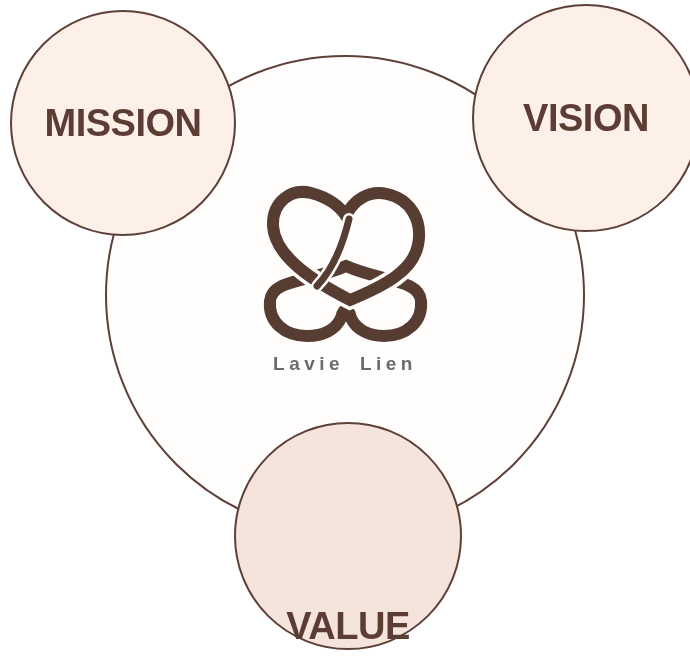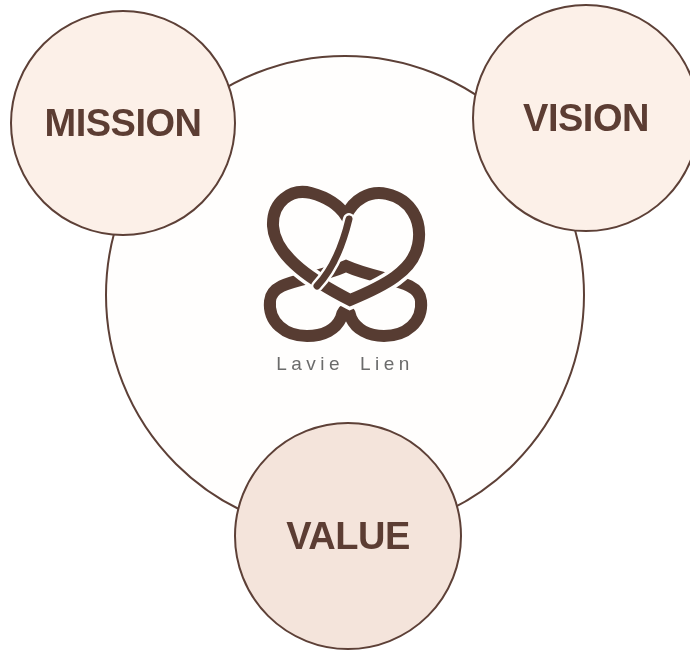--- a/index.html
+++ b/index.html
@@ -33,21 +33,21 @@
     z-index: 1;
   }
   .node {
     z-index: 2;
     background: var(--node-fill, #fcf0e8);
     border: 2px solid var(--brand-brown, #5d4037);
   }
   .node-mission { left: 10px;  top: 10px;  width: 226px; height: 226px; text-align: center; }
   .node-vision  { left: 472px; top: 4px;   width: 228px; height: 228px; }
   .node-value   { left: 234px; top: 422px; width: 228px; height: 228px;
-                  background: var(--value-fill, #f4e4db); }
+                  background: var(--value-fill, #f4e4db); align-items: flex-end; }
   .node-label {
     color: var(--heading-brown, #5c3d33);
     font-weight: bold;
     font-size: 38px;
     letter-spacing: -0.5px;
     user-select: none;
   }
   .logo-svg {
     position: absolute;
     left: 155px;
@@ -56,21 +56,21 @@
     height: 170px;
   }
   .brand-name {
     position: absolute;
     left: 0;
     top: 296px;
     width: 100%;
     text-align: center;
     color: var(--brand-gray, #6b6b6b);
     font-size: 19px;
-    font-weight: 400;
+    font-weight: 700;
     letter-spacing: 4.5px;
     word-spacing: 6px;
     user-select: none;
   }
 </style>
 </head>
 <body>
 
 <div class="canvas">
 

